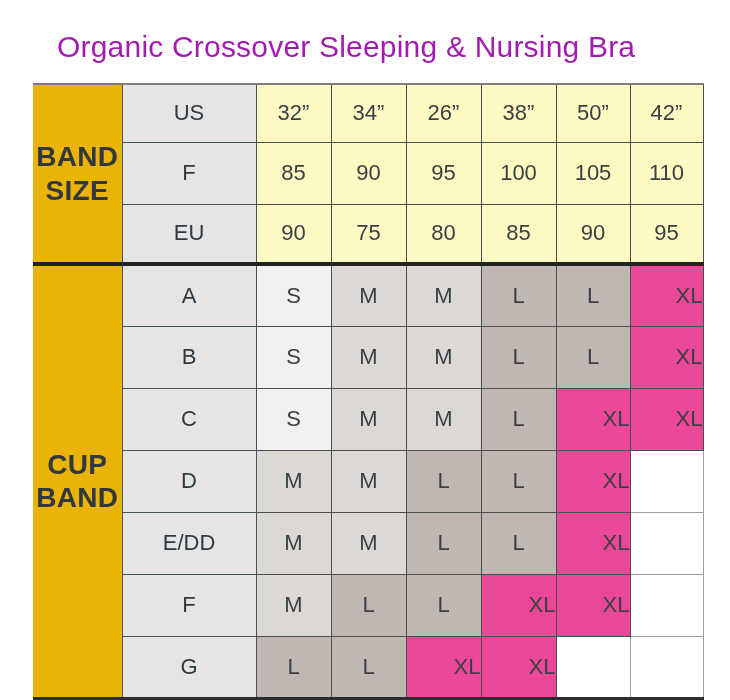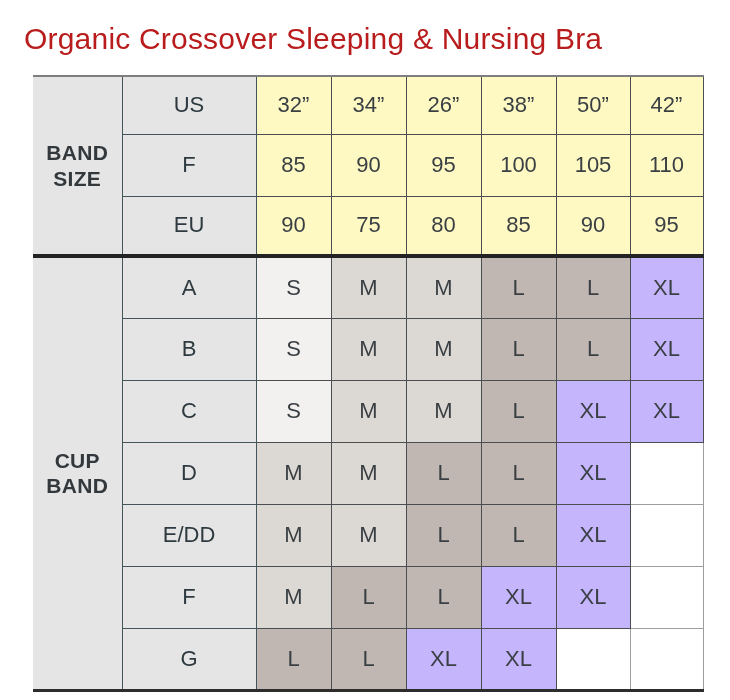--- a/index.html
+++ b/index.html
@@ -4,27 +4,27 @@
 <style>
   html, body {
     margin: 0; padding: 0;
     width: 730px; height: 700px;
     background: #ffffff;
     font-family: "Liberation Sans", sans-serif;
     overflow: hidden;
   }
   .page { width: 730px; height: 700px; }
   .title {
-    margin: 0;
-    padding: 20px 0 0 24px;
+    margin: 8px;
+    padding: 20px 0 0 49px;
     font-size: 30px;
     font-weight: 400;
     letter-spacing: 0.2px;
     line-height: 38px;
-    color: #b91c1c;
+    color: #a21caf;
     white-space: nowrap;
   }
   table.size-chart {
     margin: 17px 0 0 33px;
     width: 670px;
     border-collapse: collapse;
     table-layout: fixed;
     border-top: 2px solid #7e7e7e;
     border-bottom: 3px solid #2d2d2d;
   }
@@ -35,43 +35,43 @@
     color: #3a3f43;
     padding: 0;
     overflow: hidden;
   }
   tr.r-us  { height: 58px; }
   tr.r-f   { height: 62px; }
   tr.r-eu  { height: 60px; }
   tr.r-cup { height: 62px; }
   td.lbl {
     border: none;
-    background: #e5e5e5;
+    background: #eab308;
     font-weight: bold;
-    font-size: 21px;
+    font-size: 28px;
     line-height: 1.2;
     letter-spacing: 0.3px;
     color: #33383c;
   }
   td.hdr {
     background: #e5e5e5;
     border: 1px solid #45535a;
     color: #2e3a40;
   }
   td.num {
     background: #fef9c3;
     border: 1px solid #4b4e50;
   }
   td.sz {
     border: 1px solid #4b4e50;
   }
   td.sz-s     { background: #f2f1ef; }
   td.sz-m     { background: #dcd8d4; }
   td.sz-l     { background: #c0b7b3; }
-  td.sz-xl    { background: #c4b5fd; }
+  td.sz-xl    { background: #ec4899; text-align: right; }
   td.sz-empty { background: #ffffff; border: 1px solid #9e9e9e; }
   tr.divider-top td { border-top: 4px solid #232323; }
 </style>
 </head>
 <body>
 
 <div class="page">
   <h1 class="title">Organic Crossover Sleeping &amp; Nursing Bra</h1>
 
   <table class="size-chart">

